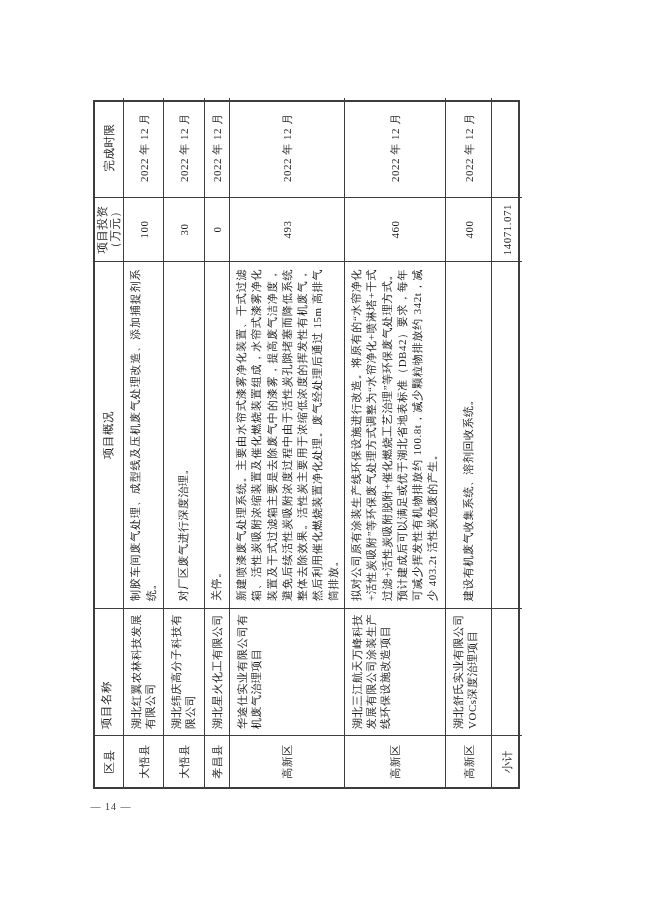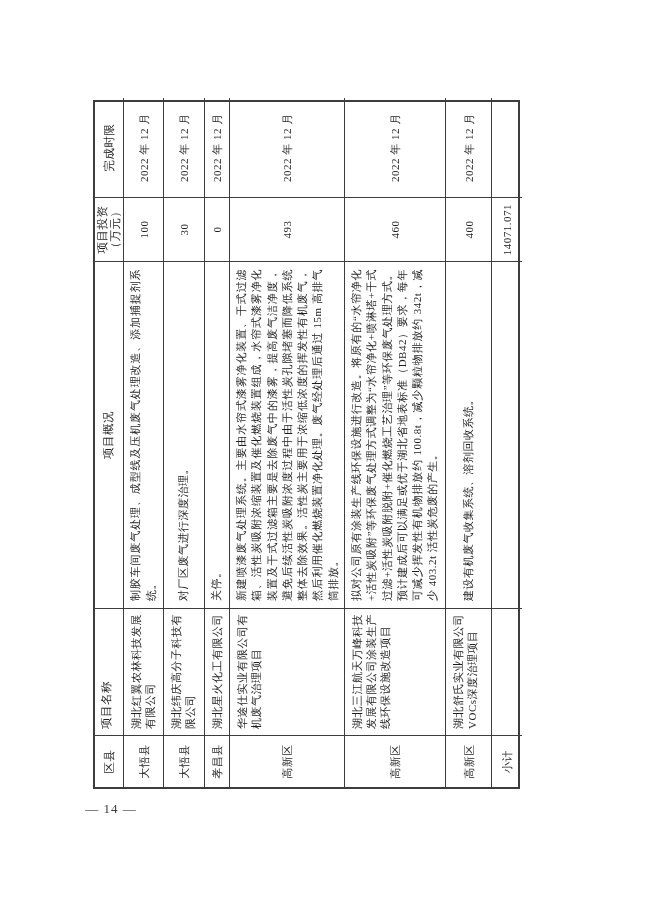--- a/index.html
+++ b/index.html
@@ -67,21 +67,21 @@
   .c-overview.long{
     align-items:flex-start;
     padding-top:4px;
   }
   .c-deadline{letter-spacing:0.5px;}
   .page-number{
     position:absolute;
     left:84px;top:801px;
     width:54px;
     text-align:center;
-    font-size:13px;
+    font-size:10px;
     letter-spacing:1px;
     color:#3a3a3a;
   }
 </style>
 </head>
 <body>
 
 <div class="page">
 
   <div class="sideways">

